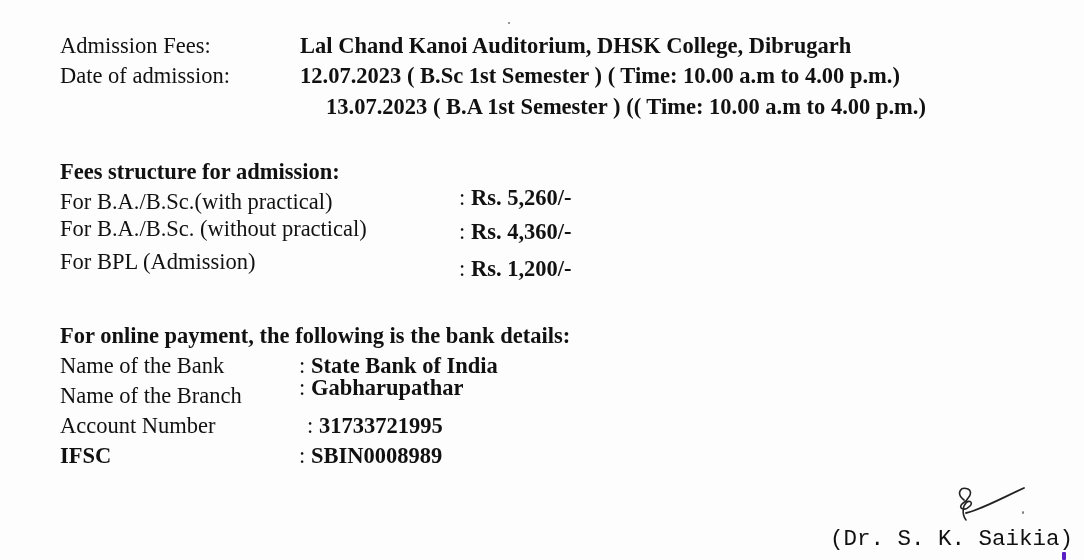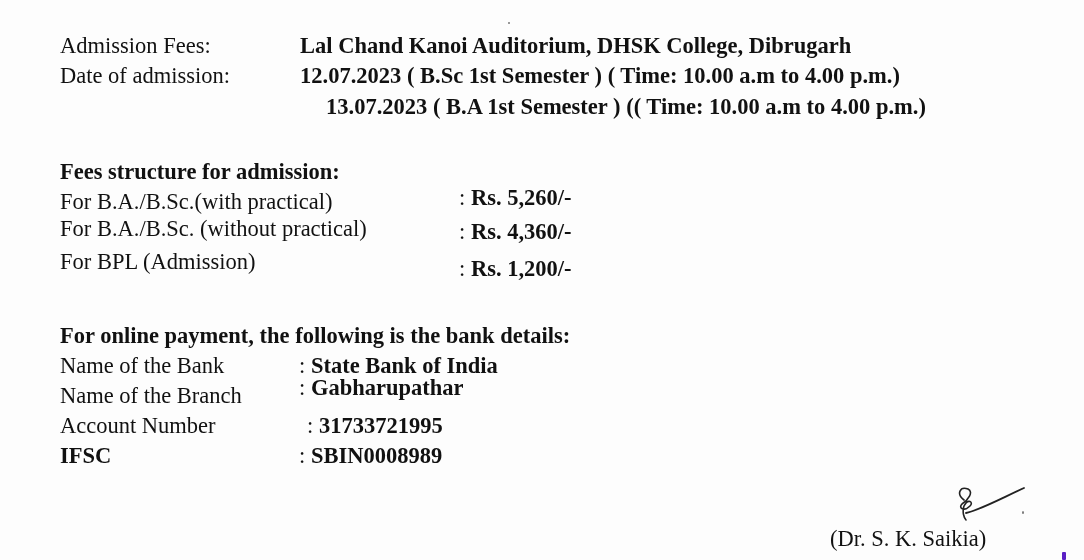--- a/index.html
+++ b/index.html
@@ -26,20 +26,21 @@
     .label { left: 60px; }
     .val-top { left: 300px; }
     .val-fee { left: 459px; }
     .val-bank { left: 299px; }
     .sig-name {
       position: absolute;
       left: 830px;
       top: 524px;
       line-height: 30px;
       white-space: nowrap;
+      font-family: Liberation Mono, monospace;
     }
     .signature {
       position: absolute;
       left: 950px;
       top: 480px;
       width: 80px;
       height: 50px;
     }
     .speck {
       position: absolute;

